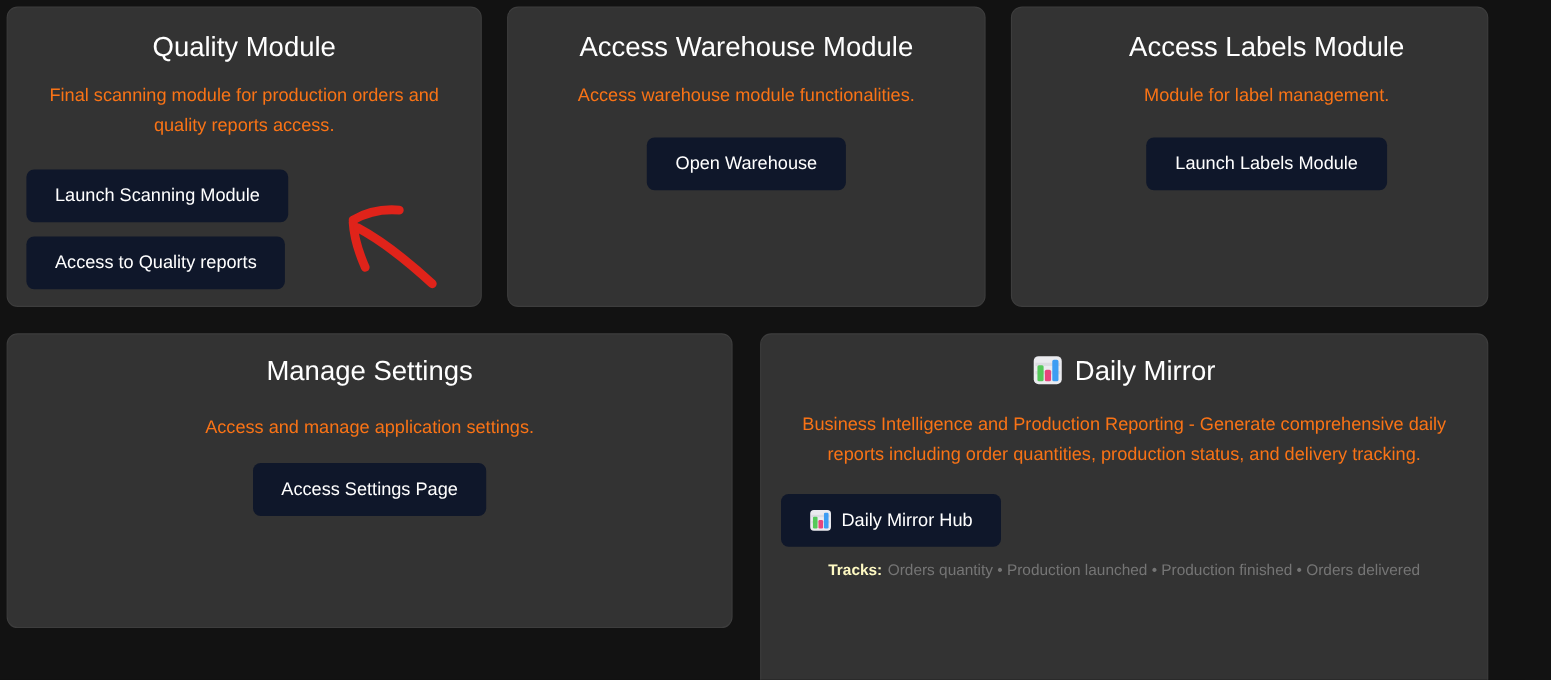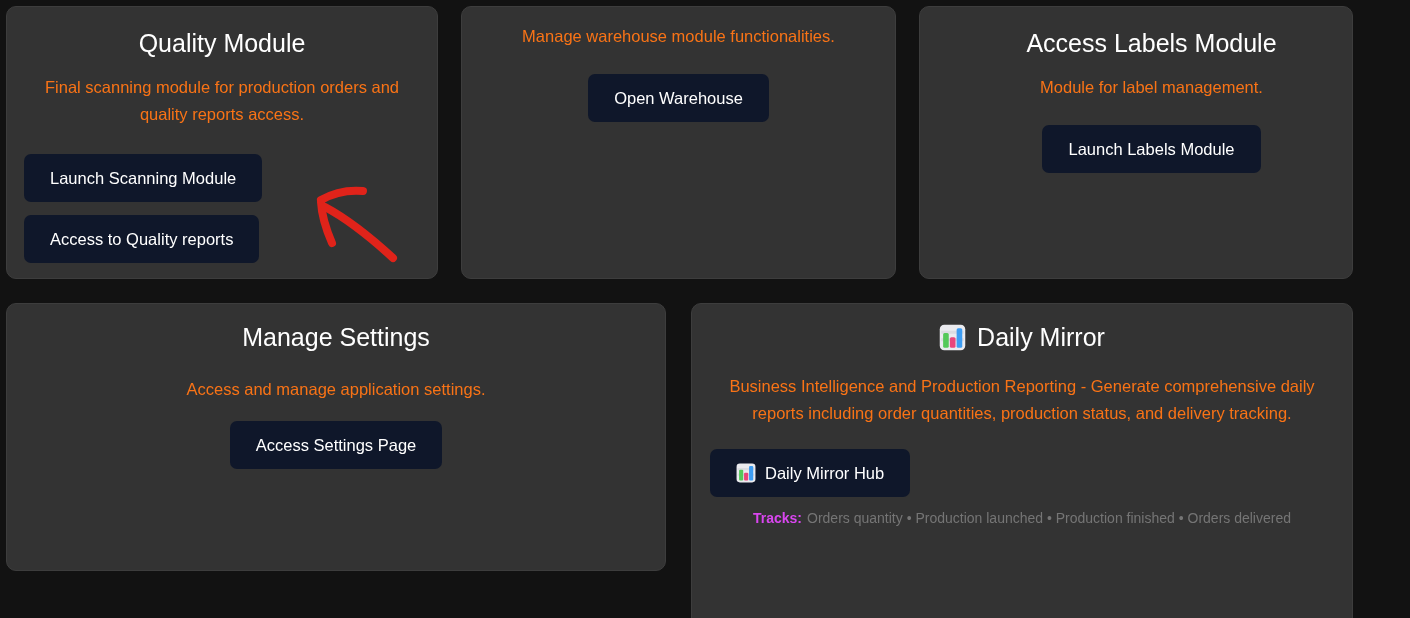--- a/index.html
+++ b/index.html
@@ -81,21 +81,21 @@
   }
   .title-icon { width: 27px; height: 27px; margin-right: 11px; margin-top: -4px; }
   .btn-icon   { width: 20px; height: 20px; margin-right: 9px; }
   .tracks-line {
     margin-top: 13px;
     font-size: 14px;
     color: #757575;
   }
   .tracks-label {
     font-weight: bold;
-    color: #d946ef;
+    color: #fef9c3;
     margin-right: 5px;
   }
   #arrow-annotation {
     position: absolute;
     left: 300px;
     top: 175px;
     width: 120px;
     height: 100px;
     pointer-events: none;
   }
@@ -106,21 +106,22 @@
 <div class="card" id="card-quality">
   <h2 class="card-title">Quality Module</h2>
   <p class="card-desc">Final scanning module for production orders and quality reports access.</p>
   <div class="btn-stack">
     <button class="btn">Launch Scanning Module</button>
     <button class="btn">Access to Quality reports</button>
   </div>
 </div>
 
 <div class="card" id="card-warehouse">
-  <p class="card-desc">Manage warehouse module functionalities.</p>
+  <h2 class="card-title">Access Warehouse Module</h2>
+  <p class="card-desc">Access warehouse module functionalities.</p>
   <div class="btn-center">
     <button class="btn">Open Warehouse</button>
   </div>
 </div>
 
 <div class="card" id="card-labels">
   <h2 class="card-title">Access Labels Module</h2>
   <p class="card-desc">Module for label management.</p>
   <div class="btn-center">
     <button class="btn">Launch Labels Module</button>

